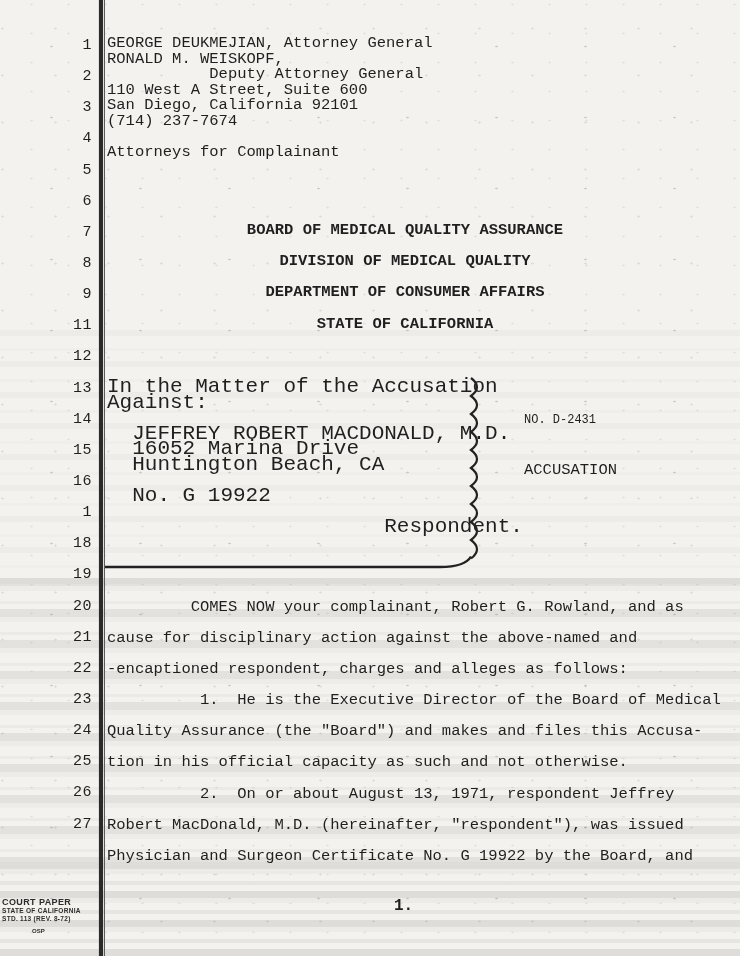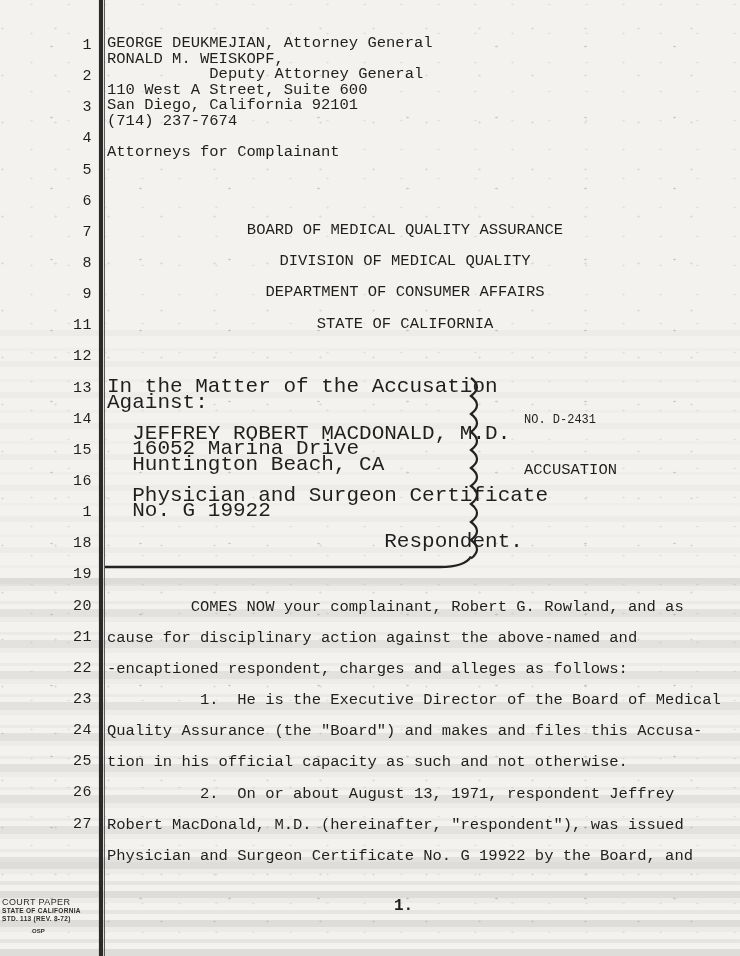--- a/index.html
+++ b/index.html
@@ -42,30 +42,30 @@
   .rule-thin  { position:absolute; left:104px; top:0; width:1px; height:956px; background:#5a5a5a; }
   .line-numbers { position:absolute; left:0; top:30px; width:94px; }
   .line-numbers .tline {
     height:31.15px; line-height:31.15px; text-align:right; padding-right:2px;
     font-size:15px; letter-spacing:0.5px;
   }
   
   .tline { white-space:pre; display:block; }
   .attorney-block { position:absolute; left:107px; top:36px; font-size:15.5px; line-height:15.5px; }
   .court-headings { position:absolute; left:108px; top:215px; width:594px; text-align:center;
-                    font-size:15.5px; line-height:31.2px; }
+                    font-size:15.5px; line-height:31.2px;font-weight:bold; }
   .caption-left   { position:absolute; left:107px; top:379px; font-size:21px; line-height:15.5px; }
   .case-number    { position:absolute; left:524px; top:413px; font-size:12px; }
   .doc-title      { position:absolute; left:524px; top:461px; font-size:15.5px; }
   .caption-rule   { position:absolute; left:103px; top:374px; pointer-events:none; }
   .body-block     { position:absolute; left:107px; top:592px; font-size:15.5px; line-height:31.1px; }
   .page-number    { position:absolute; left:394px; top:897px; font-size:16px; font-weight:bold; }
   
   .stamp { position:absolute; left:2px; top:897px; font-family:"Liberation Sans","DejaVu Sans",sans-serif; color:#2d2d2d; }
-  .stamp-l1 { font-size:9px;   font-weight:normal; letter-spacing:0.4px; line-height:10px; }
+  .stamp-l1 { font-size:9px;   font-weight:bold; letter-spacing:0.4px; line-height:10px; }
   .stamp-l2 { font-size:6.5px; font-weight:bold; letter-spacing:0.3px; line-height:7.5px; }
   .stamp-l3 { font-size:6.5px; font-weight:bold; letter-spacing:0.3px; line-height:7.5px; }
   .stamp-l4 { font-size:6px;   font-weight:bold; margin-top:6px; margin-left:30px; line-height:6px; }
 </style>
 </head>
 <body>
 
 <div class="page">
 
   <div class="speckle"></div>
@@ -124,21 +124,20 @@
     </div>
 
   <div class="caption-left">
       <span class="tline">In the Matter of the Accusation</span>
       <span class="tline">Against:</span>
       <span class="tline">&nbsp;</span>
       <span class="tline">  JEFFREY ROBERT MACDONALD, M.D.</span>
       <span class="tline">  16052 Marina Drive</span>
       <span class="tline">  Huntington Beach, CA</span>
       <span class="tline">&nbsp;</span>
-      <span class="tline">  Physician and Surgeon Certificate</span>
       <span class="tline">  No. G 19922</span>
       <span class="tline">&nbsp;</span>
       <span class="tline">                      Respondent.</span>
     </div>
 
   <svg class="caption-rule" width="385" height="210" viewBox="0 0 385 210">
     <path d="M 368 4
              q 12 9 0 18  q 12 9 0 18  q 12 9 0 18  q 12 9 0 18  q 12 9 0 18
              q 12 9 0 18  q 12 9 0 18  q 12 9 0 18  q 12 9 0 18  q 12 9 0 18.5" fill="none" stroke="#222" stroke-width="2.2"></path>
     <path d="M 2 193 L 337 193 Q 362 193 368 182.5" fill="none" stroke="#222" stroke-width="2.4"></path>

